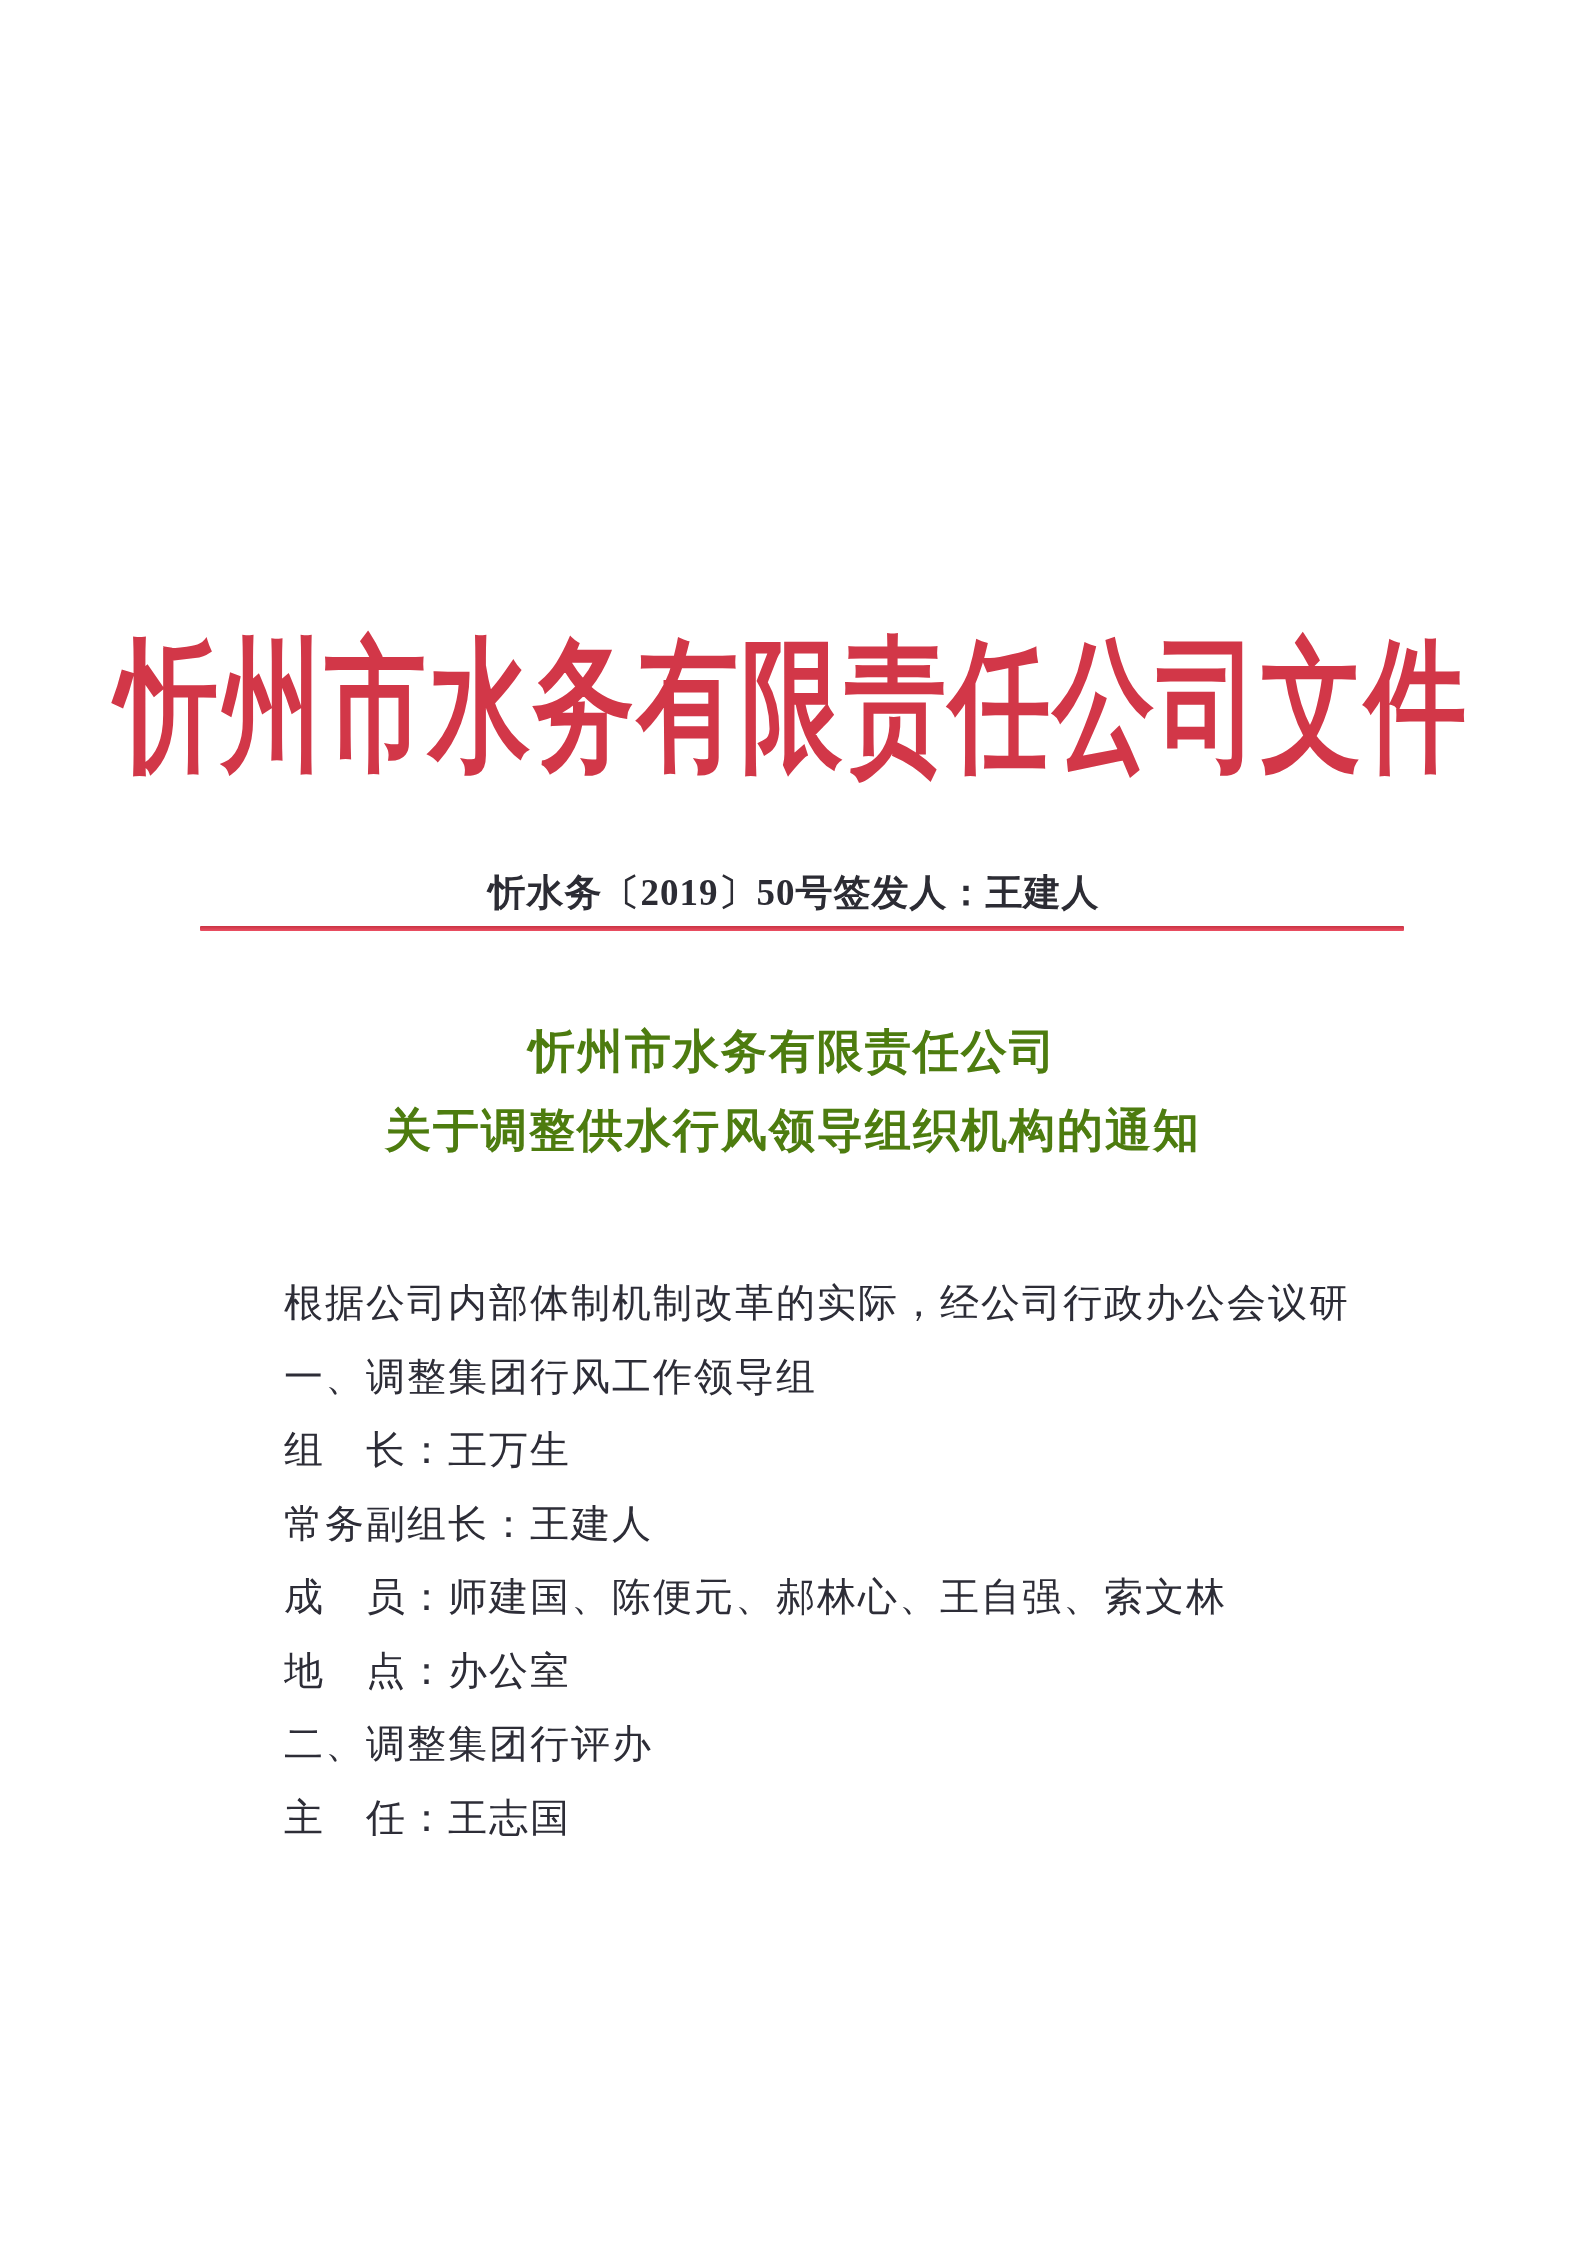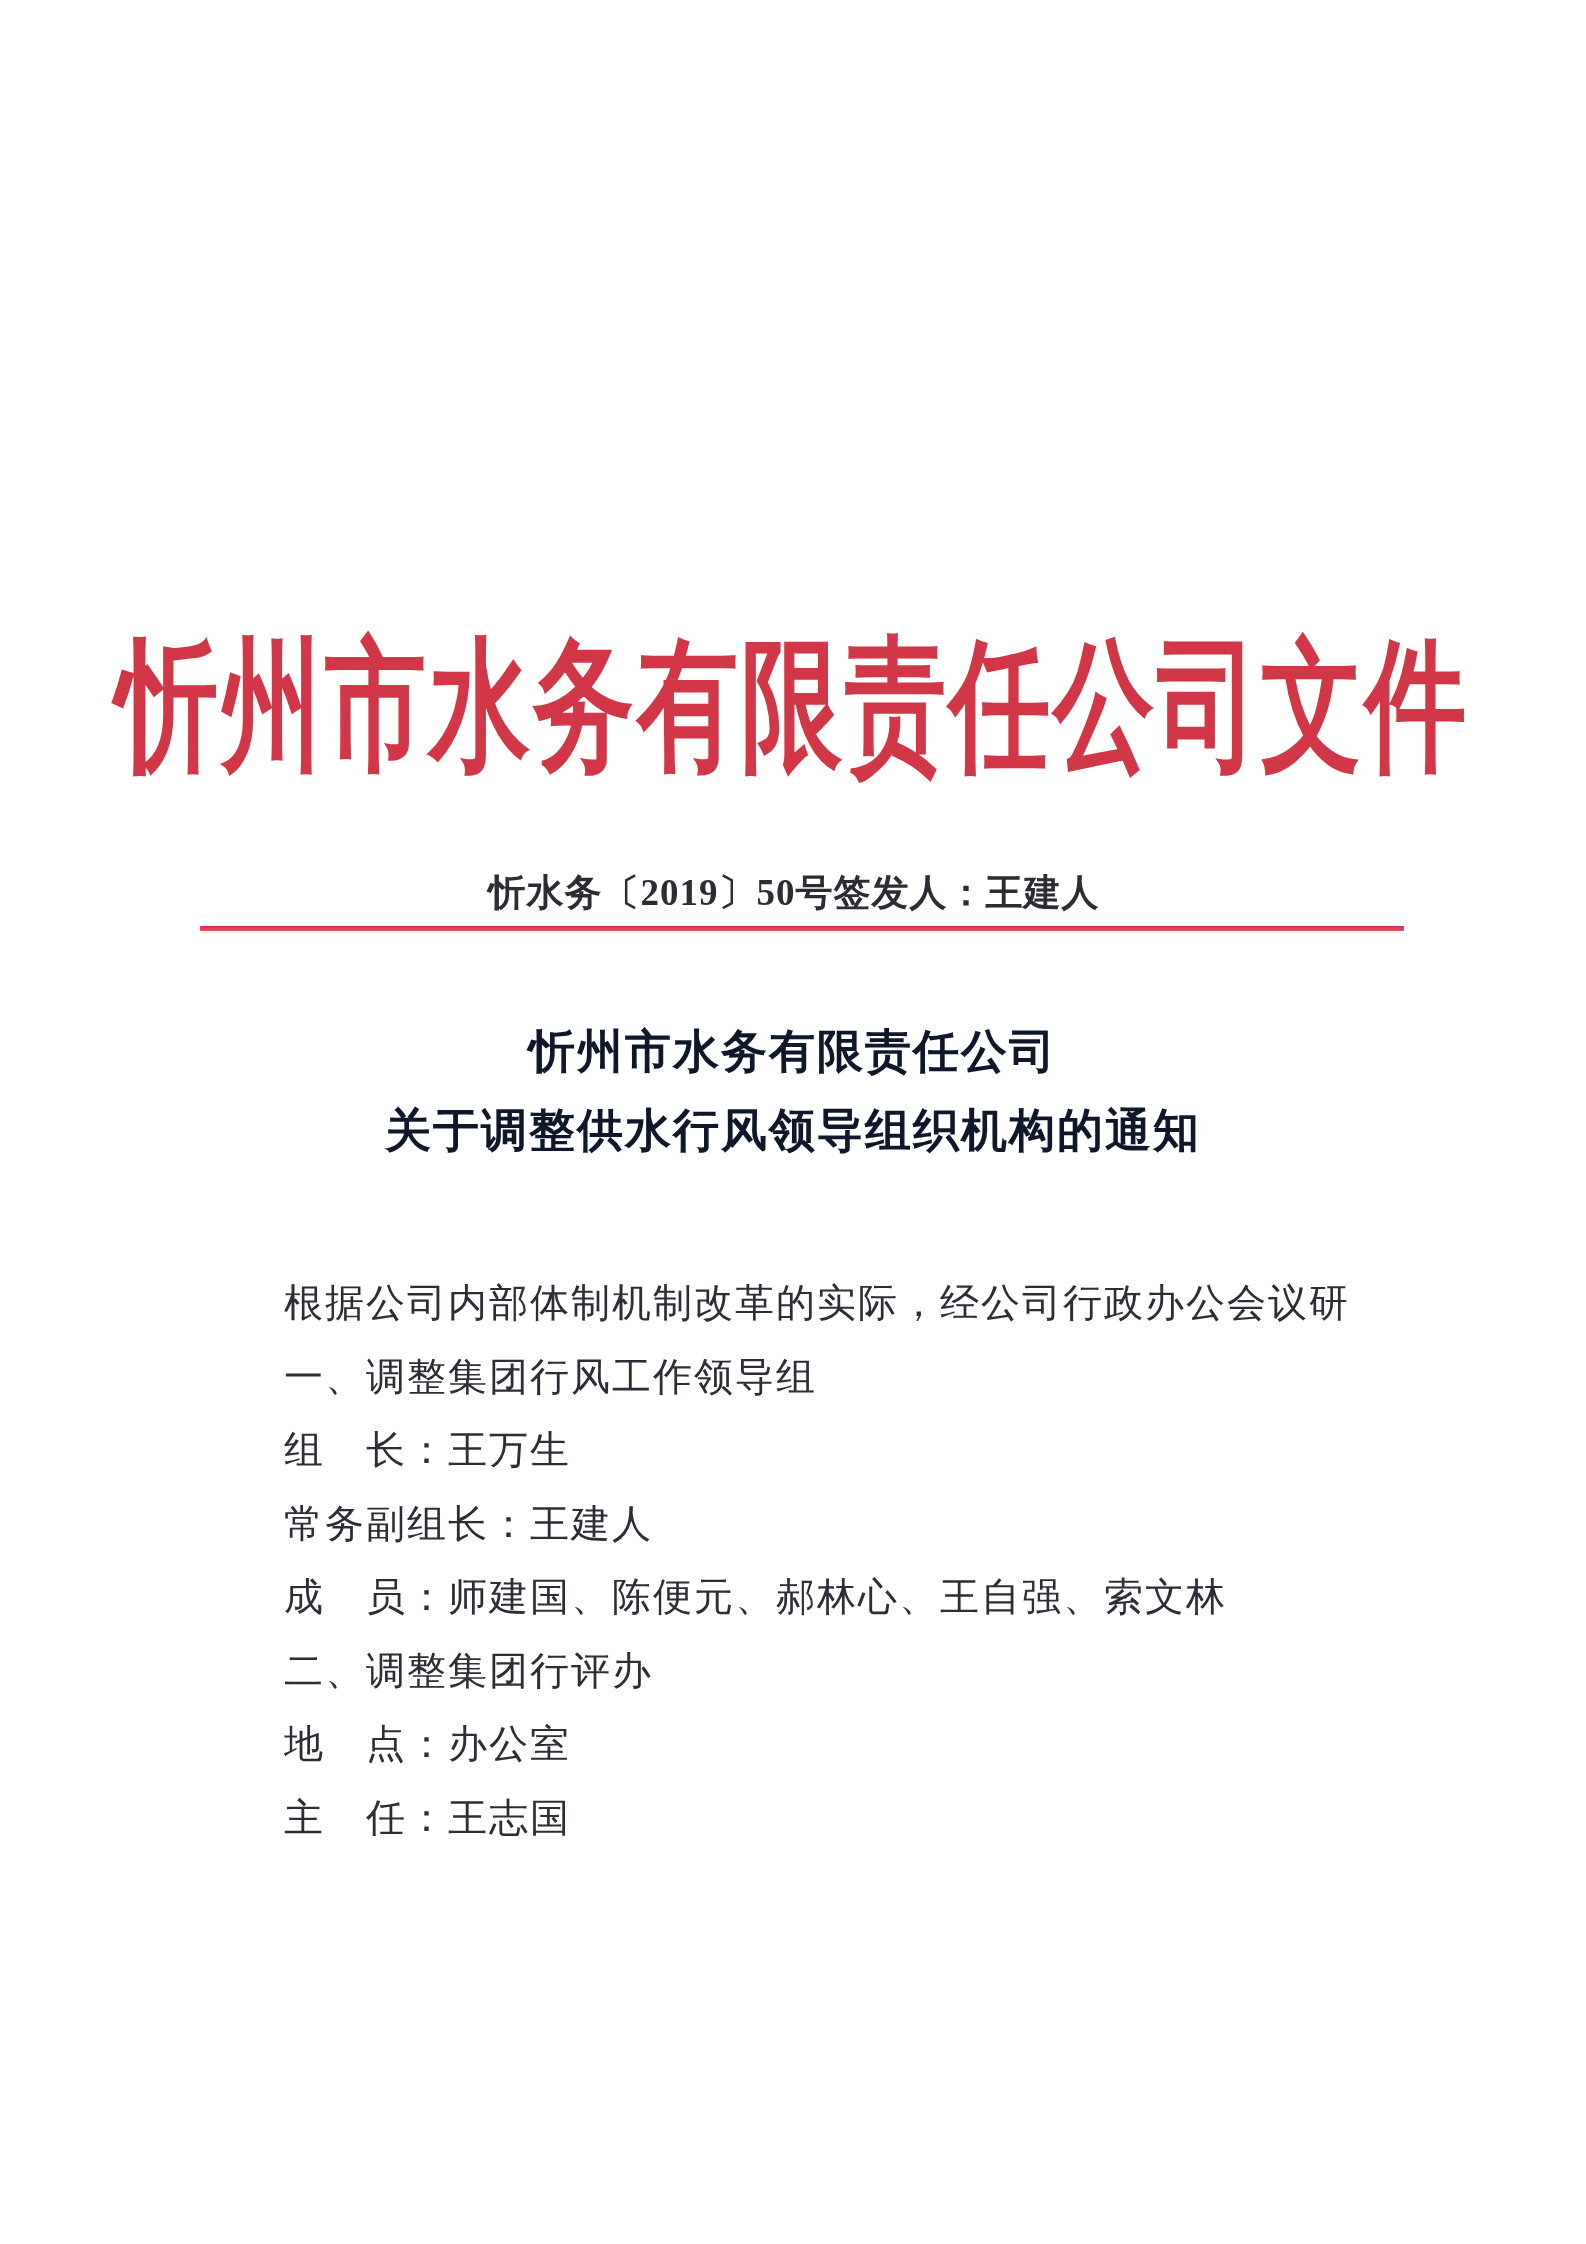--- a/index.html
+++ b/index.html
@@ -57,21 +57,21 @@
   }
   .doc-title {
     position: absolute;
     top: 1012px;
     left: 0;
     width: 100%;
     text-align: center;
     font-size: 46px;
     line-height: 79px;
     font-weight: bold;
-    color: #0f172a;
+    color: #4d7c0f;
     letter-spacing: 2px;
   }
   .body-text {
     position: absolute;
     top: 1266px;
     left: 204px;
     width: 1192px;
     font-size: 39px;
     line-height: 73.5px;
     color: #2d2d37;
@@ -104,18 +104,18 @@
     <div>忻州市水务有限责任公司</div>
     <div>关于调整供水行风领导组织机构的通知</div>
   </div>
 
   <div class="body-text">
     <div class="body-line indent">根据公司内部体制机制改革的实际，经公司行政办公会议研</div>
     <div class="body-line indent">一、调整集团行风工作领导组</div>
     <div class="body-line indent">组　长：王万生</div>
     <div class="body-line indent">常务副组长：王建人</div>
     <div class="body-line indent">成　员：师建国、陈便元、郝林心、王自强、索文林</div>
+    <div class="body-line indent">地　点：办公室</div>
     <div class="body-line indent">二、调整集团行评办</div>
-    <div class="body-line indent">地　点：办公室</div>
     <div class="body-line indent">主　任：王志国</div>
   </div>
 
 </div>
 
 </body></html>

